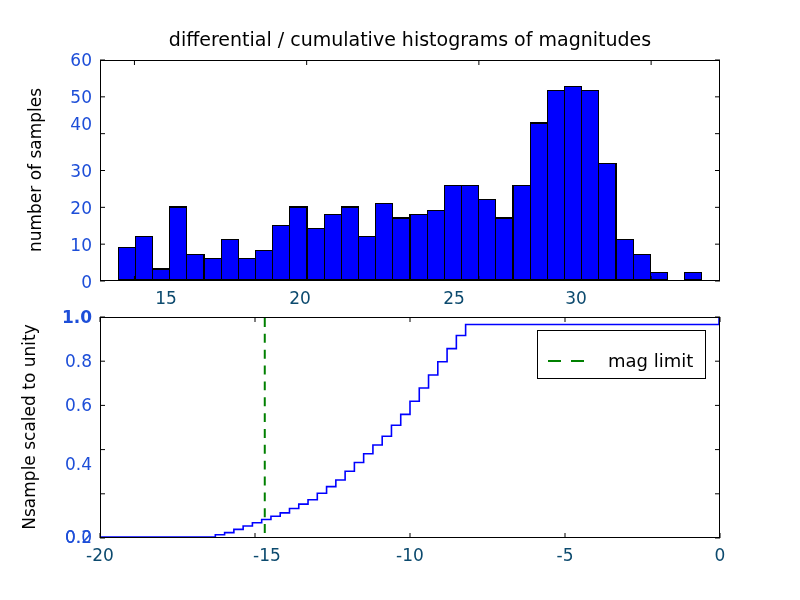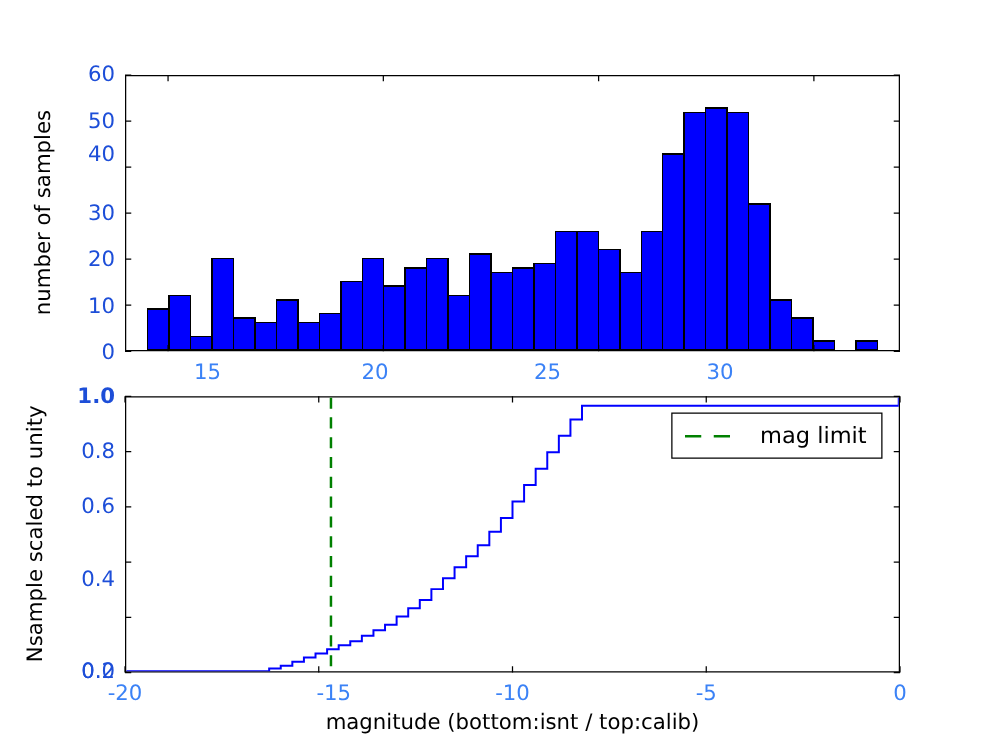--- a/index.html
+++ b/index.html
@@ -61,21 +61,21 @@
     position: absolute;
     text-align: right;
     font-size: 17px;
     color: #1d4ed8;
     white-space: nowrap;
   }
   .xtick-label {
     position: absolute;
     text-align: center;
     font-size: 17px;
-    color: #3b82f6;
+    color: #0c4a6e;
     white-space: nowrap;
   }
   .ylabel {
     position: absolute;
     font-size: 17px;
     color: #000000;
     transform-origin: 50% 50%;
     transform: rotate(-90deg);
     white-space: nowrap;
     text-align: center;
@@ -87,21 +87,21 @@
     text-align: center;
     white-space: nowrap;
   }
   .legend-box {
     position: absolute;
     left: 537px;
     top: 330px;
     box-sizing: border-box;
     border: 1px solid #000000;
     background: #ffffff;
-    padding: 7px 12px 7px 10px;
+    padding: 19px 12px 7px 10px;
     display: flex;
     align-items: center;
     gap: 18px;
   }
   .legend-sample {
     width: 42px;
     height: 2px;
     position: relative;
   }
   .legend-sample::before,
@@ -118,20 +118,21 @@
     font-size: 18px;
     color: #000000;
     white-space: nowrap;
   }
 </style>
 </head>
 <body>
 
 <div id="figure">
 
+  <div class="title">differential / cumulative histograms of magnitudes</div>
 
   <div class="axes" id="axes-top">
     <svg class="plot-svg" id="svg-top" viewBox="0 0 620 221" preserveAspectRatio="none">
         <rect x="17.22222222222222" y="187.85" width="17.22222222222222" height="33.150000000000006" fill="#0000ff" stroke="#000000" stroke-width="1.2" shape-rendering="crispEdges"></rect>
         <rect x="34.44444444444444" y="176.8" width="17.22222222222222" height="44.19999999999999" fill="#0000ff" stroke="#000000" stroke-width="1.2" shape-rendering="crispEdges"></rect>
         <rect x="51.666666666666664" y="209.95" width="17.22222222222222" height="11.050000000000011" fill="#0000ff" stroke="#000000" stroke-width="1.2" shape-rendering="crispEdges"></rect>
         <rect x="68.88888888888889" y="147.33333333333334" width="17.22222222222223" height="73.66666666666666" fill="#0000ff" stroke="#000000" stroke-width="1.2" shape-rendering="crispEdges"></rect>
         <rect x="86.11111111111111" y="195.21666666666667" width="17.222222222222214" height="25.78333333333333" fill="#0000ff" stroke="#000000" stroke-width="1.2" shape-rendering="crispEdges"></rect>
         <rect x="103.33333333333333" y="198.9" width="17.22222222222223" height="22.099999999999994" fill="#0000ff" stroke="#000000" stroke-width="1.2" shape-rendering="crispEdges"></rect>
         <rect x="120.55555555555556" y="180.48333333333335" width="17.222222222222214" height="40.51666666666665" fill="#0000ff" stroke="#000000" stroke-width="1.2" shape-rendering="crispEdges"></rect>
@@ -193,21 +194,21 @@
   <div class="ytick-label" style="left:50px; top:50px; width:42px;">60</div>
   <div class="ytick-label" style="left:50px; top:87px; width:42px;text-align:right;">50</div>
   <div class="ytick-label" style="left:50px; top:114px; width:42px;">40</div>
   <div class="ytick-label" style="left:50px; top:161px; width:42px;">30</div>
   <div class="ytick-label" style="left:50px; top:198px; width:42px;">20</div>
   <div class="ytick-label" style="left:50px; top:235px; width:42px;">10</div>
   <div class="ytick-label" style="left:50px; top:272px; width:42px;">0</div>
 
   <div class="xtick-label" style="left:146px; top:288px; width:40px;">15</div>
   <div class="xtick-label" style="left:280px; top:288px; width:40px;">20</div>
-  <div class="xtick-label" style="left:418px; top:288px; width:40px;">25</div>
+  <div class="xtick-label" style="left:434px; top:288px; width:40px;">25</div>
   <div class="xtick-label" style="left:556px; top:288px; width:40px;">30</div>
 
   <div class="axes" id="axes-bottom">
     <svg class="plot-svg" id="svg-bottom" viewBox="0 0 620 221" preserveAspectRatio="none">
         <path d="M 0 221 L 105.39999999999995 221 L 105.39999999999995 221 L 114.69999999999997 221 L 114.69999999999997 218.79 L 124 218.79 L 124 216.58 L 133.3 216.58 L 133.3 213.265 L 142.6 213.265 L 142.6 209.95 L 151.9 209.95 L 151.9 206.635 L 161.19999999999996 206.635 L 161.19999999999996 203.32 L 170.5 203.32 L 170.5 200.005 L 179.8 200.005 L 179.8 196.69 L 189.1 196.69 L 189.1 192.27 L 198.4 192.27 L 198.4 187.85 L 207.7 187.85 L 207.7 183.43 L 217 183.43 L 217 176.8 L 226.30000000000004 176.8 L 226.30000000000004 170.17 L 235.6 170.17 L 235.6 163.54 L 244.9 163.54 L 244.9 154.7 L 254.2 154.7 L 254.2 145.86 L 263.5 145.86 L 263.5 137.01999999999998 L 272.8 137.01999999999998 L 272.8 128.18 L 282.09999999999997 128.18 L 282.09999999999997 119.33999999999999 L 291.40000000000003 119.33999999999999 L 291.40000000000003 108.28999999999999 L 300.7 108.28999999999999 L 300.7 97.24 L 310 97.24 L 310 83.97999999999999 L 319.3 83.97999999999999 L 319.3 70.72 L 328.6 70.72 L 328.6 57.46000000000001 L 337.90000000000003 57.46000000000001 L 337.90000000000003 44.19999999999999 L 347.2 44.19999999999999 L 347.2 30.939999999999998 L 356.5 30.939999999999998 L 356.5 17.67999999999998 L 365.80000000000007 17.67999999999998 L 365.80000000000007 6.6299999999999955 L 620 6.6299999999999955 L 620 0 L 620 0" fill="none" stroke="#0000ff" stroke-width="1.6"></path>
         <line x1="164.3" y1="0" x2="164.3" y2="221" stroke="#008000" stroke-width="2" stroke-dasharray="9,7"></line>
       </svg>
   </div>
   <svg id="ticks-bottom" style="position:absolute;left:85px;top:312px;width:650px;height:245px;pointer-events:none;">
       <line x1="15" y1="226" x2="20" y2="226" stroke="#000" stroke-width="1"></line>
@@ -242,20 +243,19 @@
   <div class="ytick-label" style="left:40px; top:439px; width:52px;margin-top:15px;">0.4</div>
   <div class="ytick-label" style="left:40px; top:483px; width:52px;margin-top:44px;">0.2</div>
   <div class="ytick-label" style="left:40px; top:527px; width:52px;">0.0</div>
 
   <div class="xtick-label" style="left:76px;  top:545px; width:48px;">-20</div>
   <div class="xtick-label" style="left:243px; top:545px; width:48px;text-align:center;">-15</div>
   <div class="xtick-label" style="left:386px; top:545px; width:48px;">-10</div>
   <div class="xtick-label" style="left:541px; top:545px; width:48px;">-5</div>
   <div class="xtick-label" style="left:696px; top:545px; width:48px;">0</div>
 
-  <div class="xlabel" style="left:100px; top:568px; width:620px;">magnitude (bottom:isnt / top:calib)</div>
 
   <div class="legend-box">
     <span class="legend-sample"></span>
     <span class="legend-label">mag limit</span>
   </div>
 
 </div>
 
 </body></html>

